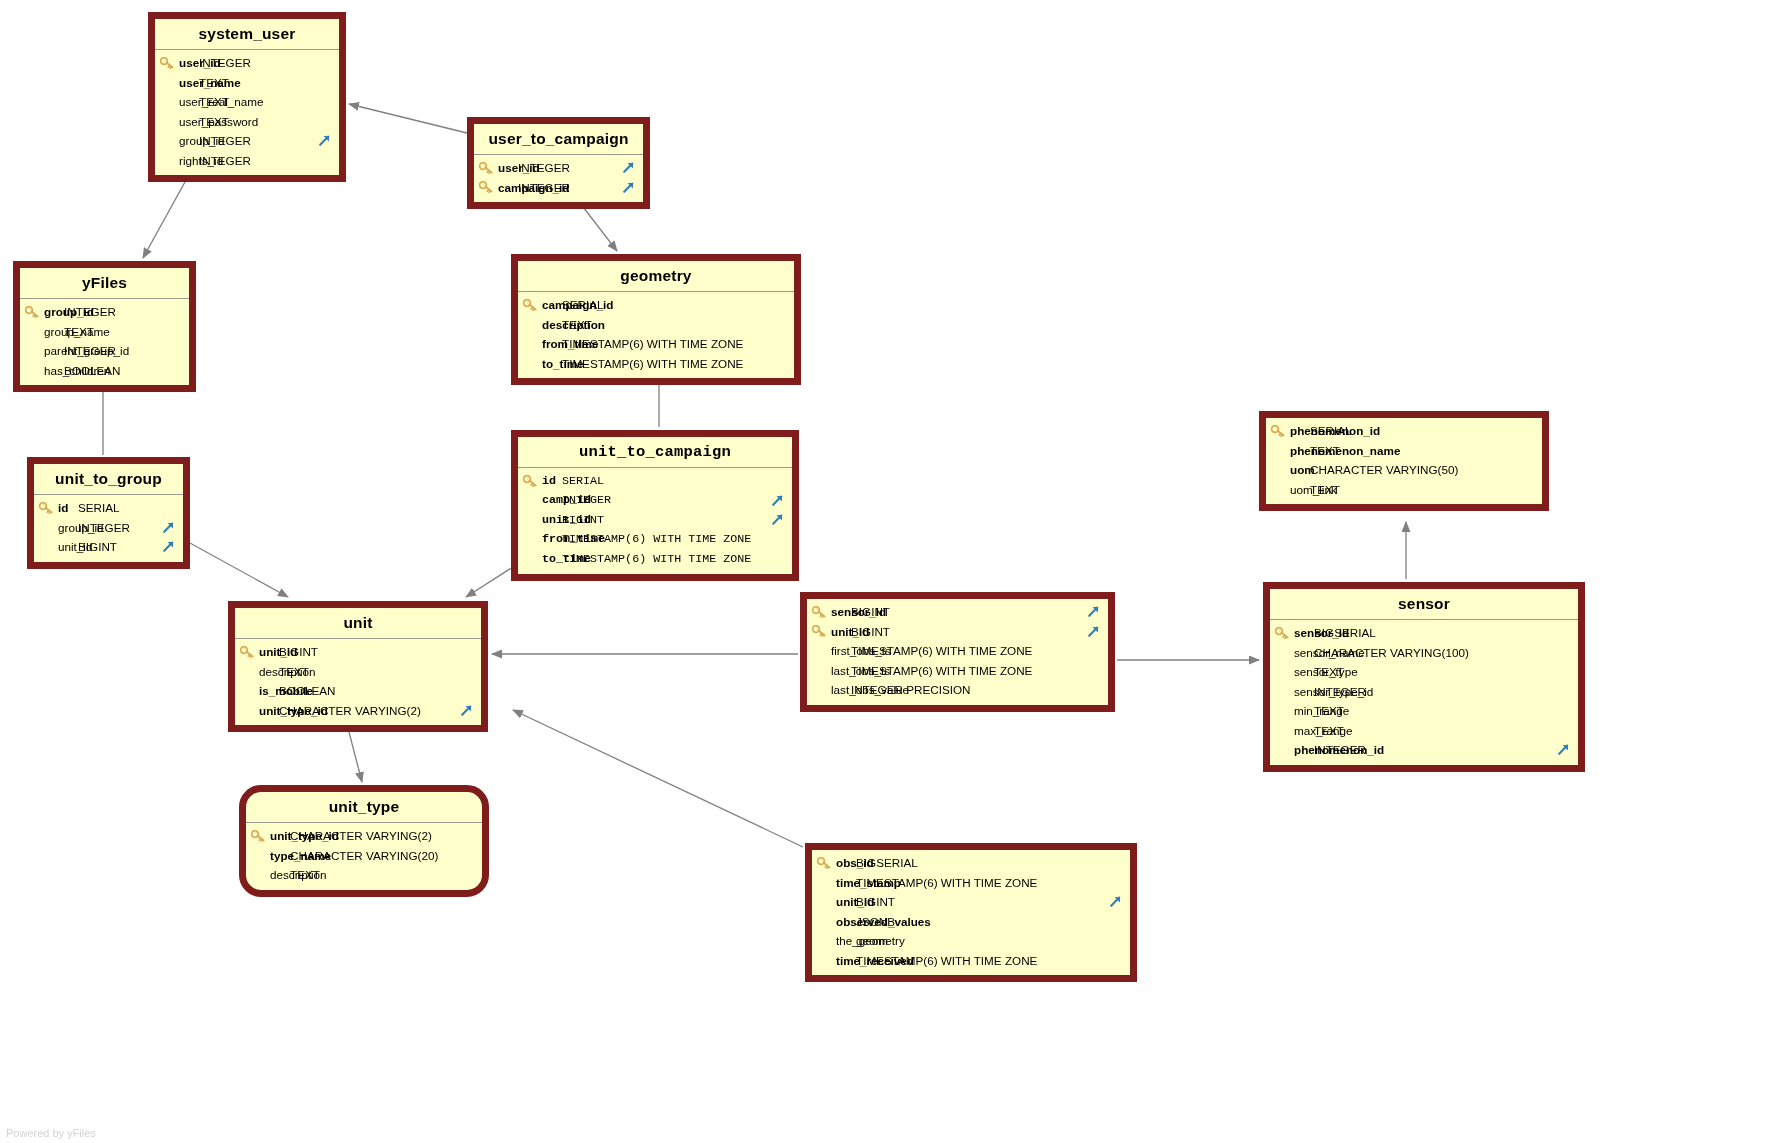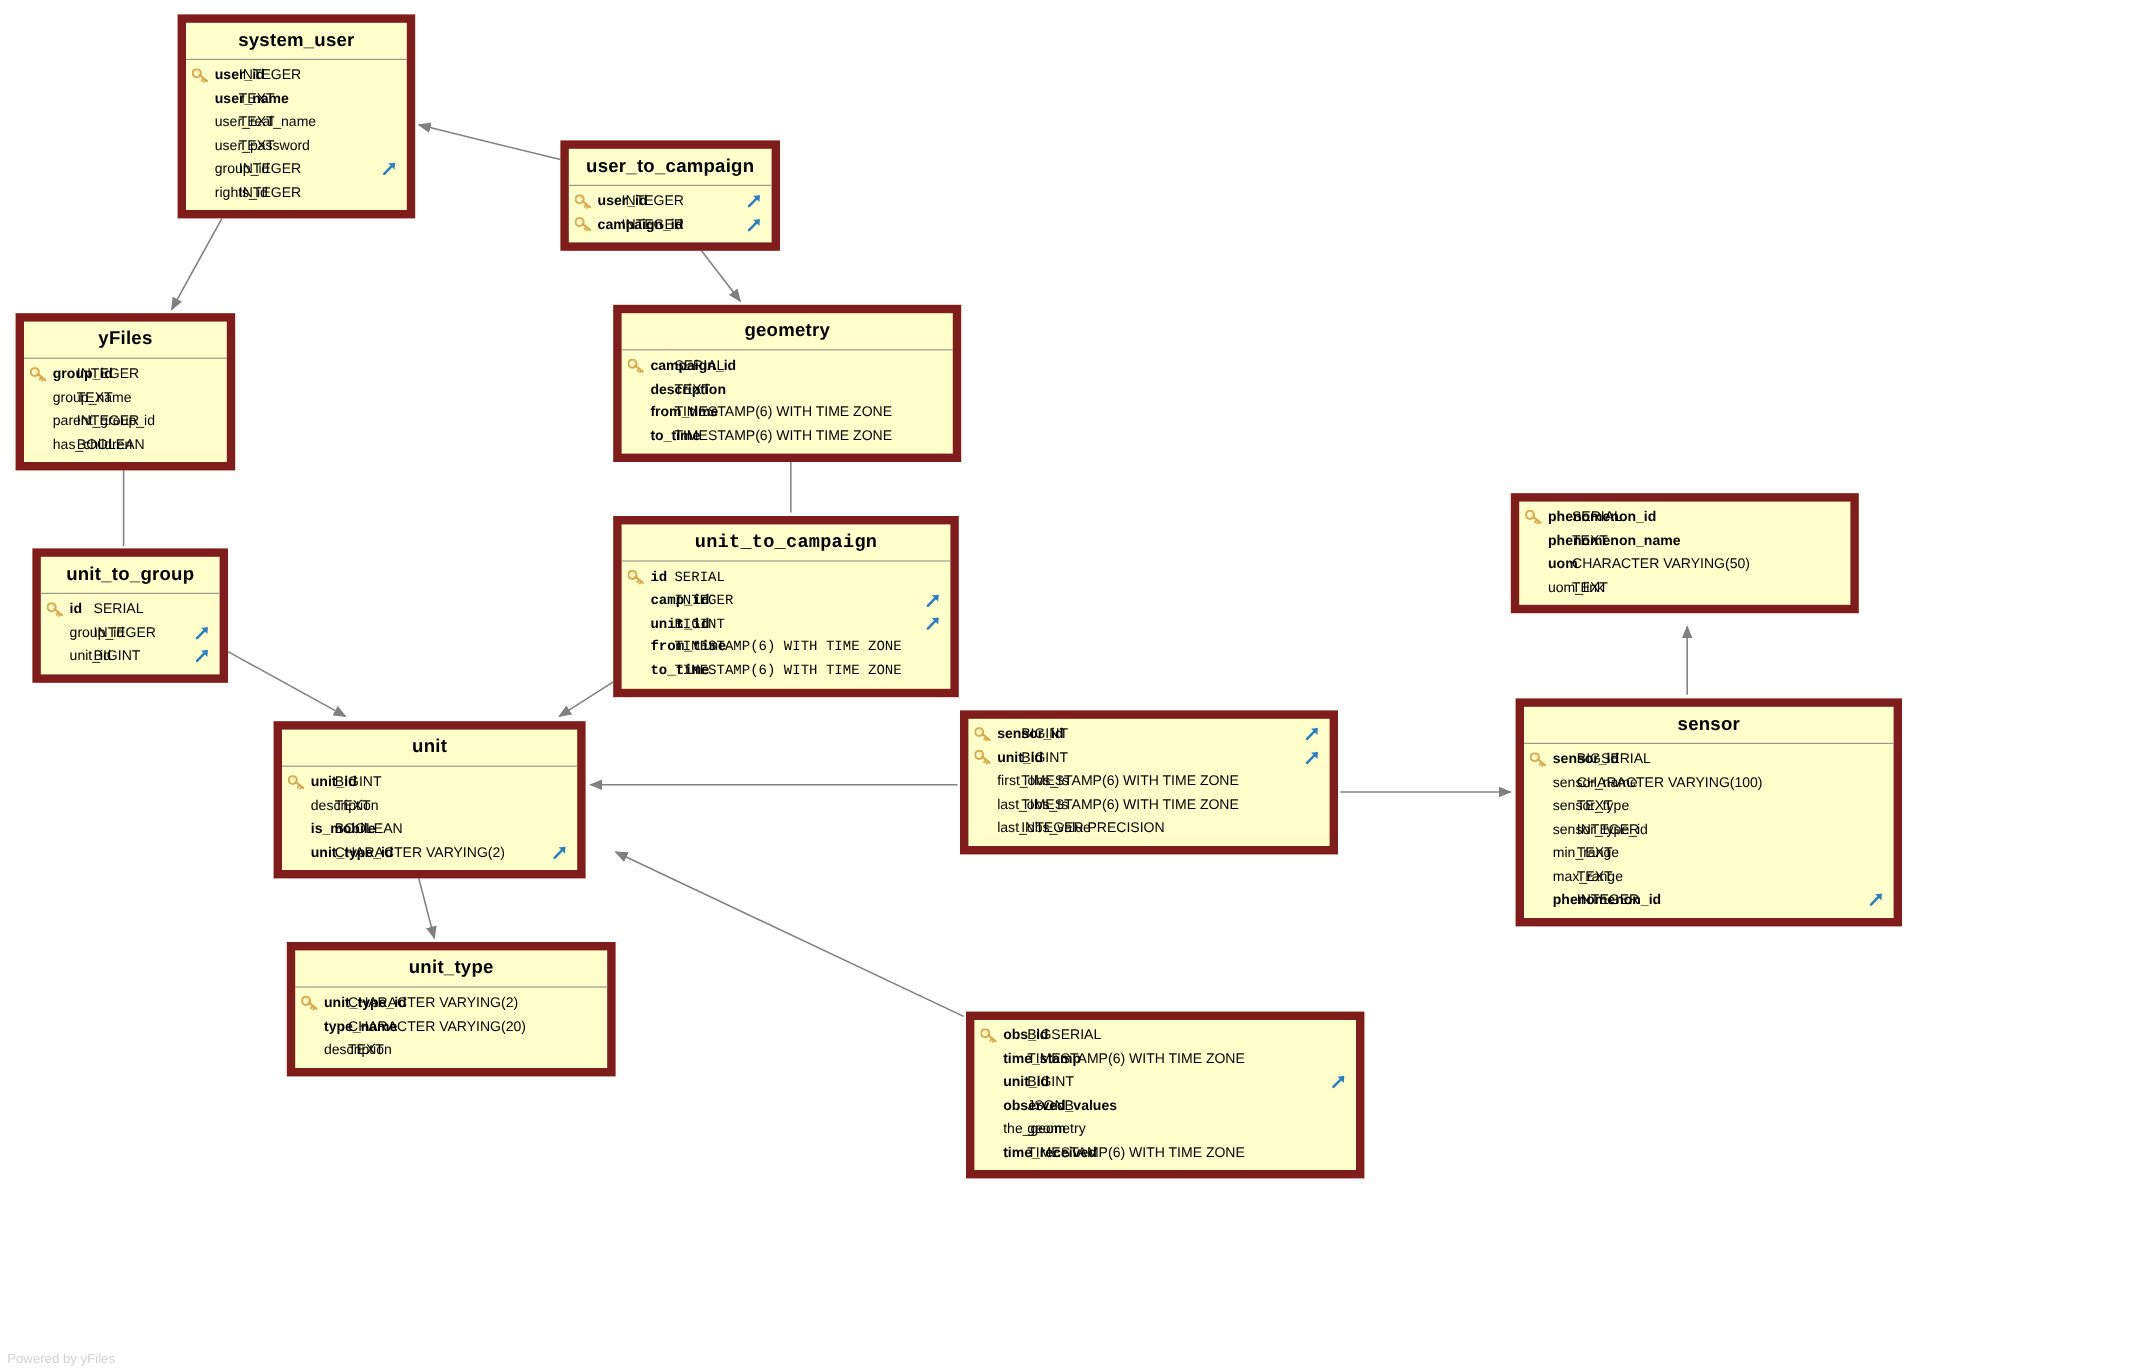--- a/index.html
+++ b/index.html
@@ -546,21 +546,21 @@
             <span class="coltype">CHARACTER VARYING(2)</span>
             <span class="fkcell">
               <svg class="fk-ico" width="13" height="13" viewBox="0 0 13 13">
                 <path d="M2.2 10.8 L10.2 2.6" stroke="#2e7ebd" stroke-width="2.1" stroke-linecap="round"></path>
                 <path d="M5.6 2.1 L11.1 1.9 L10.9 7.4 z" fill="#2e7ebd"></path>
               </svg>
             </span>
           </div>
         </div>
       </div>
-      <div class="table-node" style="left: 239px; top: 785px; width: 274px;">
+      <div class="table-node" style="left: 239px; top: 785px; width: 250px; border-radius: 22px;">
         <div class="table-title">unit_type</div>
         <div class="table-body">
           <div class="row">
             <span class="keycell">
               <svg class="key-ico" width="14" height="12" viewBox="0 0 14 12">
                 <circle cx="4" cy="4" r="3.4" fill="none" stroke="#d9ab52" stroke-width="1.7"></circle>
                 <circle cx="4.9" cy="2.9" r="1.1" fill="#f5e3a8"></circle>
                 <path d="M6.4 5.6 L12.6 10.6" stroke="#d9ab52" stroke-width="1.9" stroke-linecap="round"></path>
                 <path d="M9.2 8.9 L8.2 10.2" stroke="#d9ab52" stroke-width="1.7" stroke-linecap="round"></path>
                 <path d="M10.9 10.2 L10.1 11.3" stroke="#d9ab52" stroke-width="1.7" stroke-linecap="round"></path>

